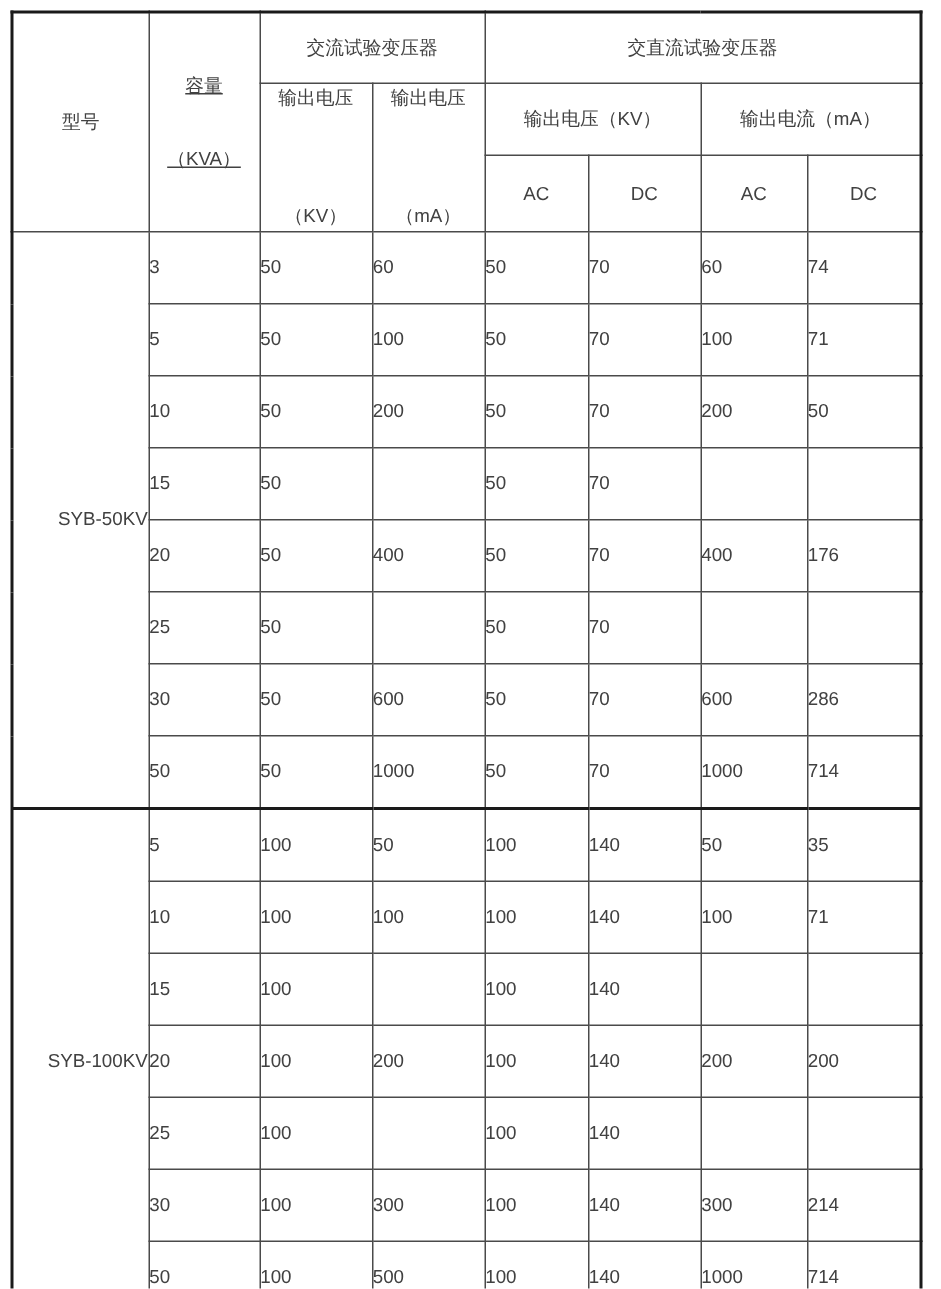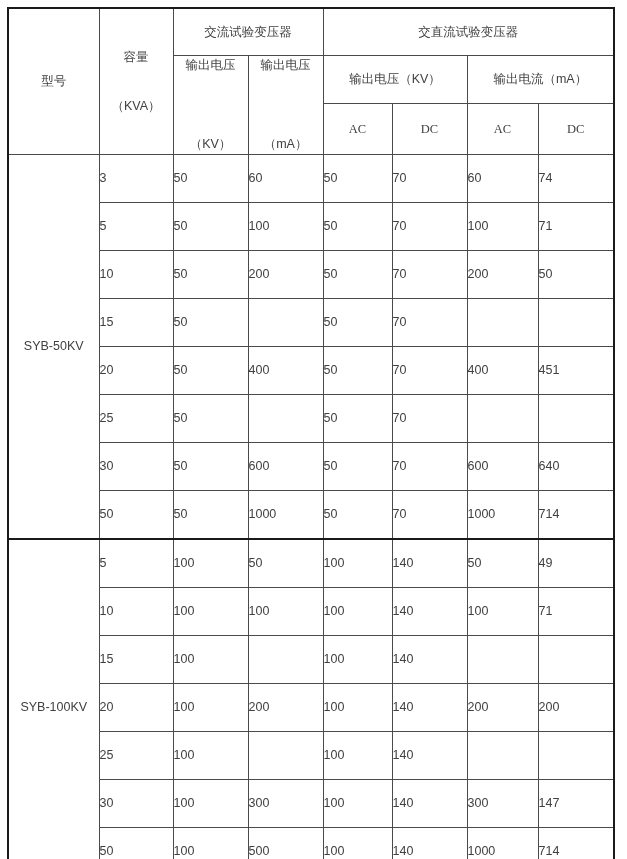--- a/index.html
+++ b/index.html
@@ -46,55 +46,56 @@
   col.c-dcvdc   { width: 75px; }
   col.c-dciac   { width: 71px; }
   col.c-dcidc   { width: 76px; }
 
   
   .hdr {
     text-align: center;
   }
   tr.hrow1 td { height: 46px; }
   tr.hrow2 td { height: 47px; }
-  tr.hrow3 td { height: 50px; font-family: Liberation Serif, serif; }
+  tr.hrow3 td { height: 50px; }
 
   .hdr-stack {
     display: flex;
     flex-direction: column;
     justify-content: space-between;
     align-items: center;
     height: 100%;
   }
   .hdr-stack .l1 { margin-bottom: 13px; }
 
   td.h-model {
     text-align: center;
     vertical-align: top;
     padding-top: 20px;
     margin-left: 40px;
   }
   td.h-cap {
     text-align: center;
     vertical-align: top;
     padding-top: 20px;
+    text-decoration: underline;
   }
   .cap-inner {
     display: block;
   }
   .cap-inner .unit {
     display: block;
     margin-top: 30px;
   }
 
   
   td.model-cell {
     vertical-align: top;
     padding: 19px 0 0 10px;
-    text-align: center;
+    text-align: right;
   }
   td.data {
     padding: 0 0 0 10px;
     text-align: left;
     height: 47px;
   }
   tr.section-start > td {
     border-top: 2px solid #1a1a1a;
   }
 </style>
@@ -204,58 +205,58 @@
           <td class="data"></td>
           <td class="data"></td>
         </tr>
         <tr>
           <td class="data">20</td>
           <td class="data">50</td>
           <td class="data">400</td>
           <td class="data">50</td>
           <td class="data">70</td>
           <td class="data">400</td>
-          <td class="data">451</td>
+          <td class="data">176</td>
         </tr>
         <tr>
           <td class="data">25</td>
           <td class="data">50</td>
           <td class="data"></td>
           <td class="data">50</td>
           <td class="data">70</td>
           <td class="data"></td>
           <td class="data"></td>
         </tr>
         <tr>
           <td class="data">30</td>
           <td class="data">50</td>
           <td class="data">600</td>
           <td class="data">50</td>
           <td class="data">70</td>
           <td class="data">600</td>
-          <td class="data">640</td>
+          <td class="data">286</td>
         </tr>
         <tr>
           <td class="data">50</td>
           <td class="data">50</td>
           <td class="data">1000</td>
           <td class="data">50</td>
           <td class="data">70</td>
           <td class="data">1000</td>
           <td class="data">714</td>
         </tr>
         <tr class="section-start">
           <td class="model-cell" rowspan="7">SYB-100KV</td>
           <td class="data">5</td>
           <td class="data">100</td>
           <td class="data">50</td>
           <td class="data">100</td>
           <td class="data">140</td>
           <td class="data">50</td>
-          <td class="data">49</td>
+          <td class="data">35</td>
         </tr>
         <tr>
           <td class="data">10</td>
           <td class="data">100</td>
           <td class="data">100</td>
           <td class="data">100</td>
           <td class="data">140</td>
           <td class="data">100</td>
           <td class="data">71</td>
         </tr>
@@ -286,21 +287,21 @@
           <td class="data"></td>
           <td class="data"></td>
         </tr>
         <tr>
           <td class="data">30</td>
           <td class="data">100</td>
           <td class="data">300</td>
           <td class="data">100</td>
           <td class="data">140</td>
           <td class="data">300</td>
-          <td class="data">147</td>
+          <td class="data">214</td>
         </tr>
         <tr>
           <td class="data">50</td>
           <td class="data">100</td>
           <td class="data">500</td>
           <td class="data">100</td>
           <td class="data">140</td>
           <td class="data">1000</td>
           <td class="data">714</td>
         </tr>

